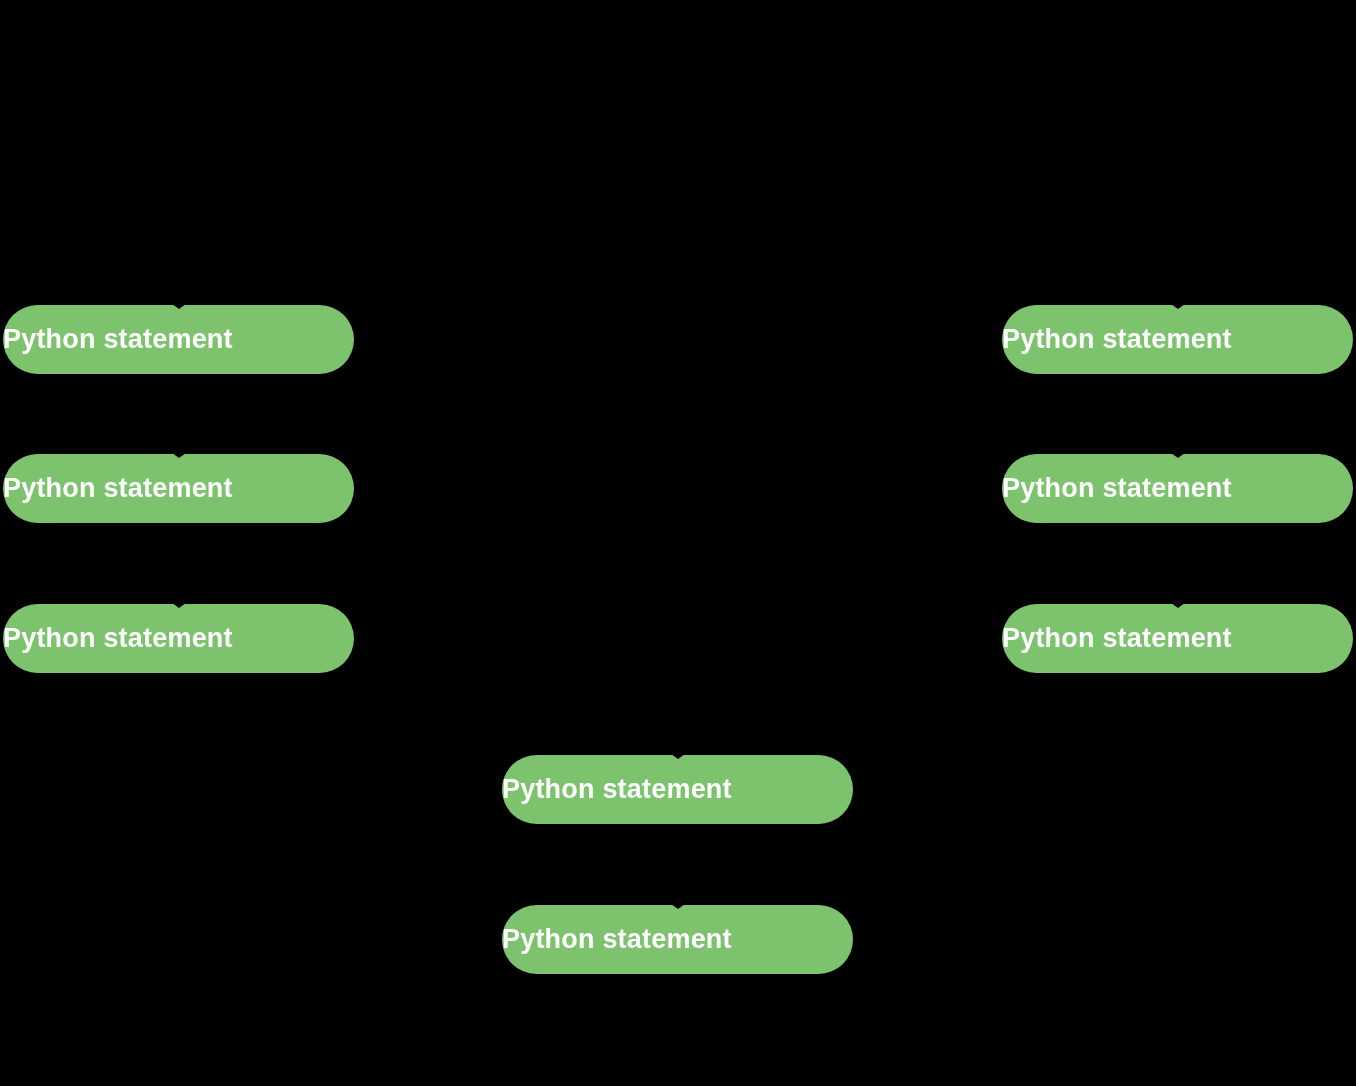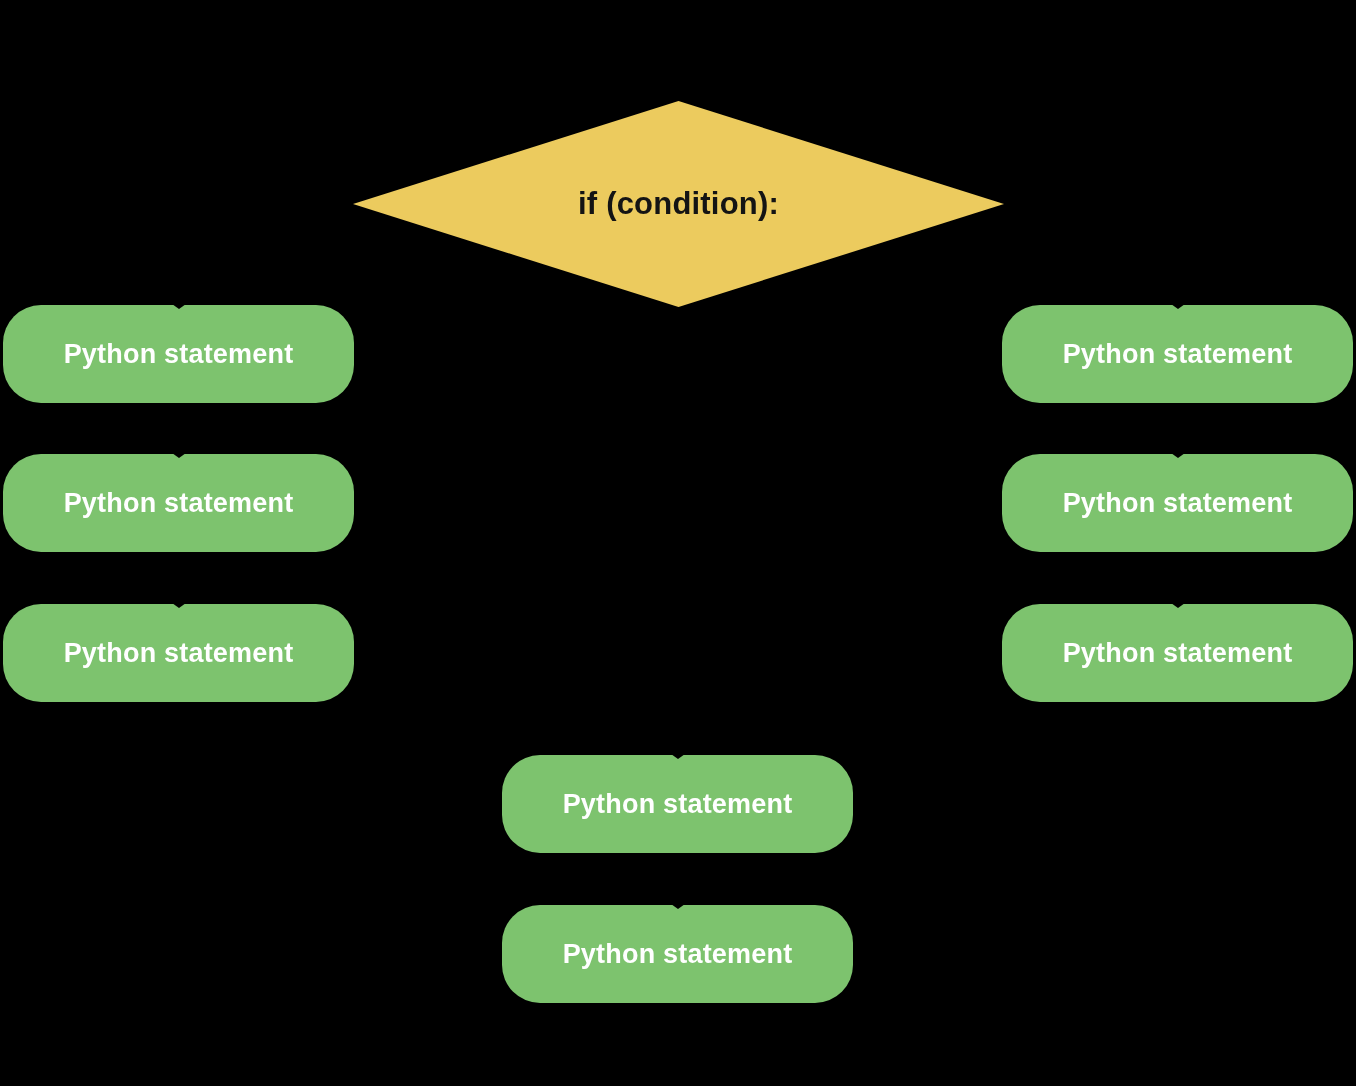--- a/index.html
+++ b/index.html
@@ -29,26 +29,26 @@
   }
   .diamond-label {
     color: var(--diamond-text, #141414);
     font-size: 31px;
     font-weight: 700;
     letter-spacing: 0.2px;
   }
   .pill {
     position: absolute;
     width: 351px;
-    height: 98px;
+    height: 69px;
     background: var(--pill-fill, #7DC36E);
     border-radius: 38px;
     display: flex;
     align-items: center;
-    justify-content: center;
+    justify-content: flex-start;
   }
   
   .pill::before {
     content: "";
     position: absolute;
     top: -1px;
     left: 50%;
     transform: translateX(-50%);
     border-left: 7px solid transparent;
     border-right: 7px solid transparent;
@@ -67,23 +67,20 @@
   .row-2 { top: 454px; }
   .row-3 { top: 604px; }
   .row-4 { top: 755px; }
   .row-5 { top: 905px; }
 </style>
 </head>
 <body>
 
 <div class="canvas">
 
-  <div class="diamond">
-    <span class="diamond-label">if (condition):</span>
-  </div>
 
   <div class="pill col-left row-1">
     <span class="pill-label">Python statement</span>
   </div>
   <div class="pill col-left row-2">
     <span class="pill-label">Python statement</span>
   </div>
   <div class="pill col-left row-3">
     <span class="pill-label">Python statement</span>
   </div>

